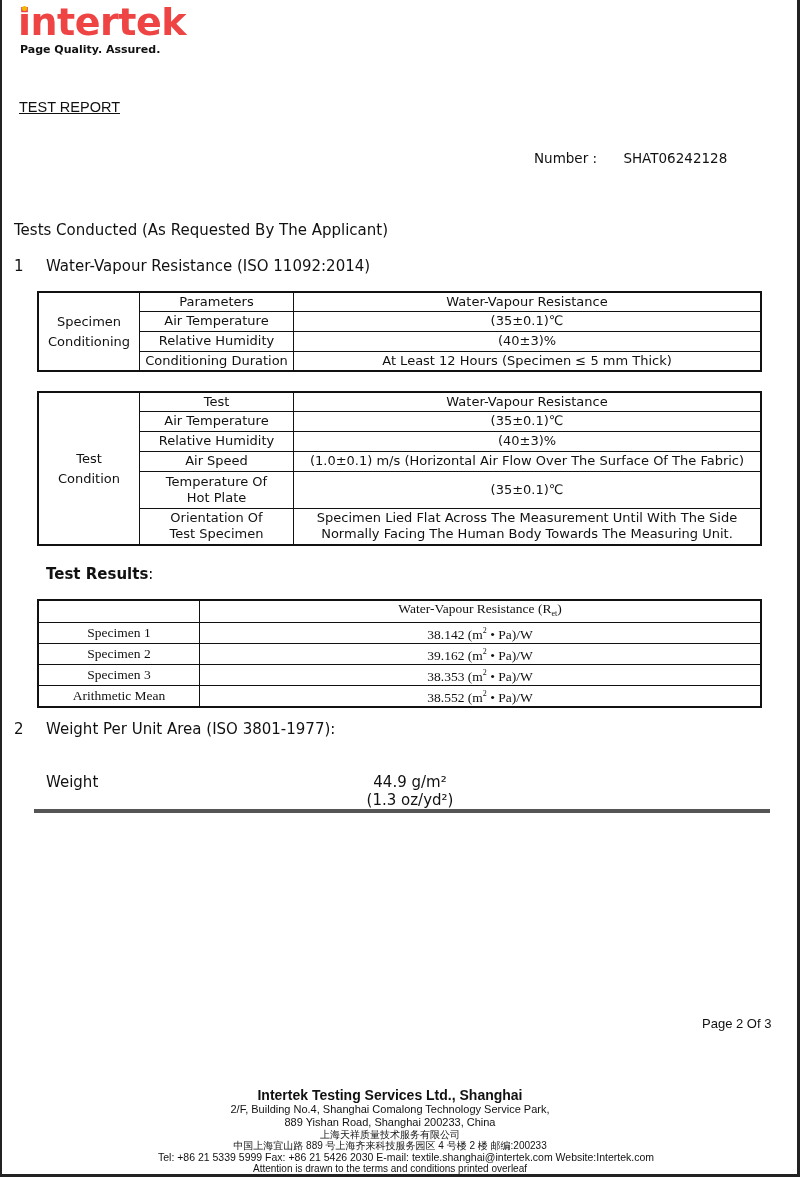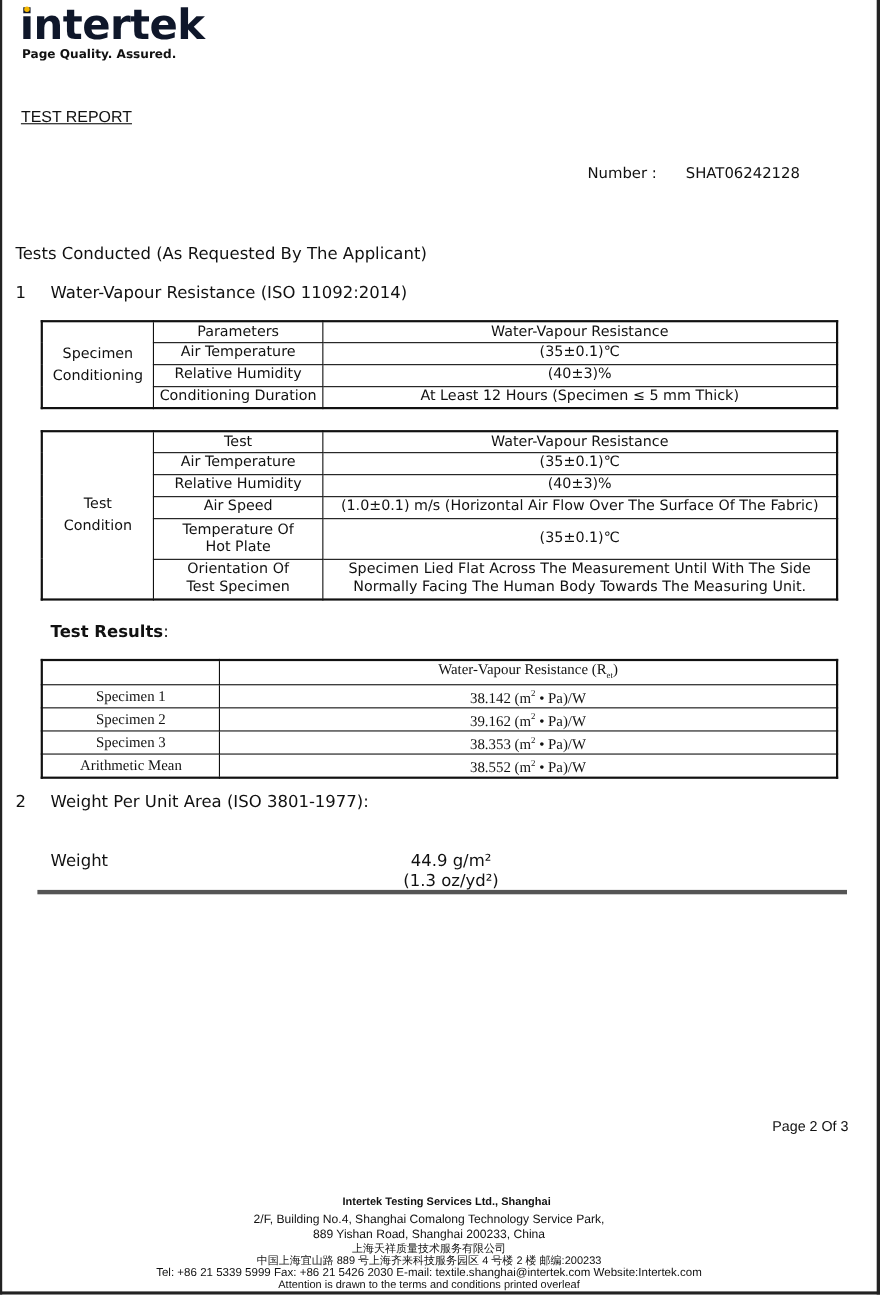--- a/index.html
+++ b/index.html
@@ -1,40 +1,40 @@
 <!DOCTYPE html>
 <html><head>
 <meta charset="utf-8">
 <style>
   html, body { margin:0; padding:0; background:#fff; }
   body { width:800px; height:1177px; position:relative; overflow:hidden;
          font-family:"DejaVu Sans", sans-serif; color:#111; }
   .frame { position:absolute; left:0; top:0; width:796px; height:1173px;
            border-left:2px solid #222; border-right:3px solid #222; border-bottom:3px solid #222; box-sizing:border-box; width:800px; height:1177px; }
   .logo { position:absolute; left:18px; top:2px; }
-  .logo-word { font-family:"DejaVu Sans", sans-serif; font-size:38px; font-weight:bold; letter-spacing:-0.5px; color:#0f172a; line-height:40px; }
+  .logo-word { font-family:"DejaVu Sans", sans-serif; font-size:38px; font-weight:bold; letter-spacing:-0.5px; color:#ef4444; line-height:40px; }
   .logo-dot { position:absolute; left:4px; top:4px; width:5px; height:5px; border-radius:50%; background:#f5b800; }
   .tagline { position:absolute; left:20px; top:43px; font-size:11px; font-weight:bold; color:#111; }
   .report-title { position:absolute; left:19px; top:99px; font-family:"Liberation Sans", sans-serif; font-size:14.5px; text-decoration:underline; }
   .number { position:absolute; left:519px; top:150px; font-size:13.5px;margin-left:15px; }
   .number .val { margin-left:22px; }
   .t { position:absolute; font-size:15px; white-space:nowrap; }
   table.grid { position:absolute; border-collapse:collapse; font-size:13px; }
   table.grid td { border:1px solid #111; text-align:center; padding:0 4px; line-height:16px;margin-top:12px; }
   table.grid { border:2px solid #111; }
   .sub { font-size:8px; vertical-align:-3px; }
   .sup { font-size:8px; vertical-align:6px; }
   .rule { position:absolute; left:34px; width:736px; height:4px; background:#555; top:809px; }
   .footer { position:absolute; left:0; width:780px; text-align:center; font-family:"Liberation Sans", sans-serif; color:#111; }
-  .f1 { top:1087px; font-size:10px; font-weight:bold;padding-left:16px; }
+  .f1 { top:1087px; font-size:14px; font-weight:bold; }
   .f2 { top:1103px; font-size:11px; }
   .f3 { top:1116px; font-size:11px; }
   .f4 { top:1128px; font-size:10px; }
   .f5 { top:1139px; font-size:10px; }
-  .f6 { top:1151px; font-size:10.5px; }
+  .f6 { top:1151px; font-size:10.5px;margin-left:16px; }
   .f7 { top:1163px; font-size:10px; }
   .page { position:absolute; left:702px; top:1016px; font-size:13px; font-family:"Liberation Sans", sans-serif; }
 </style>
 </head>
 <body>
 
 <div class="frame"></div>
 
 <div class="logo">
   <span class="logo-dot"></span>

